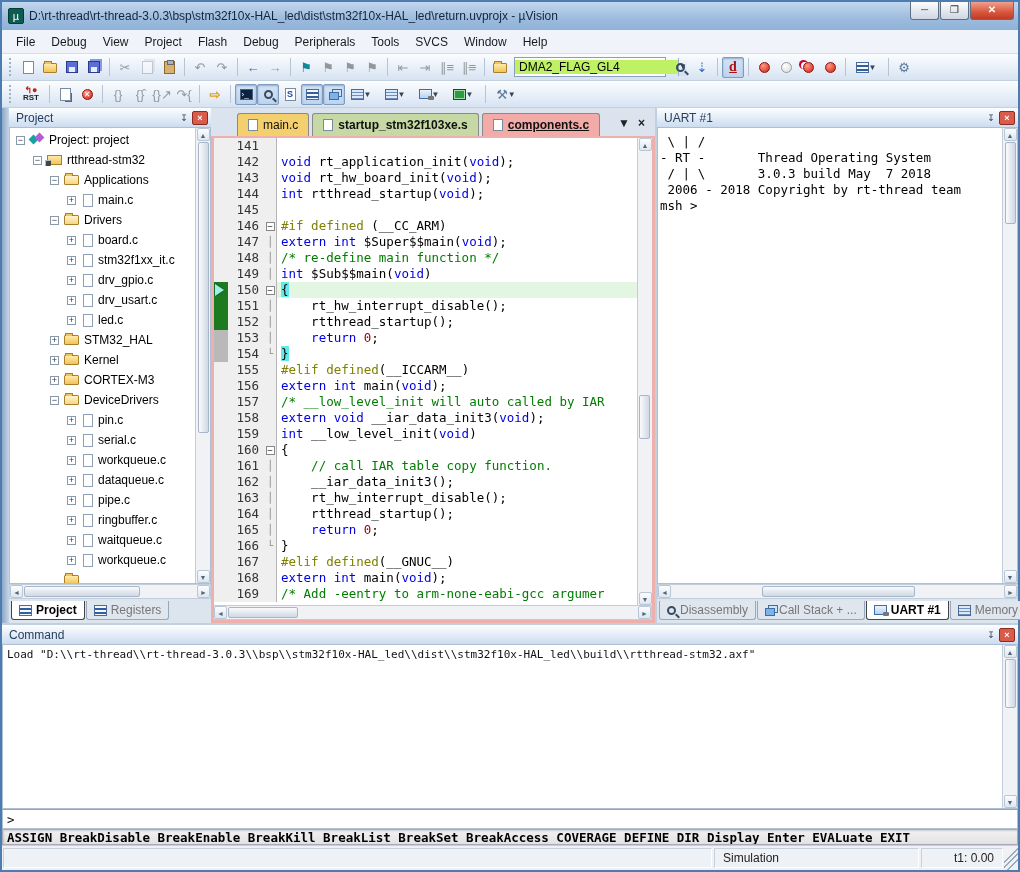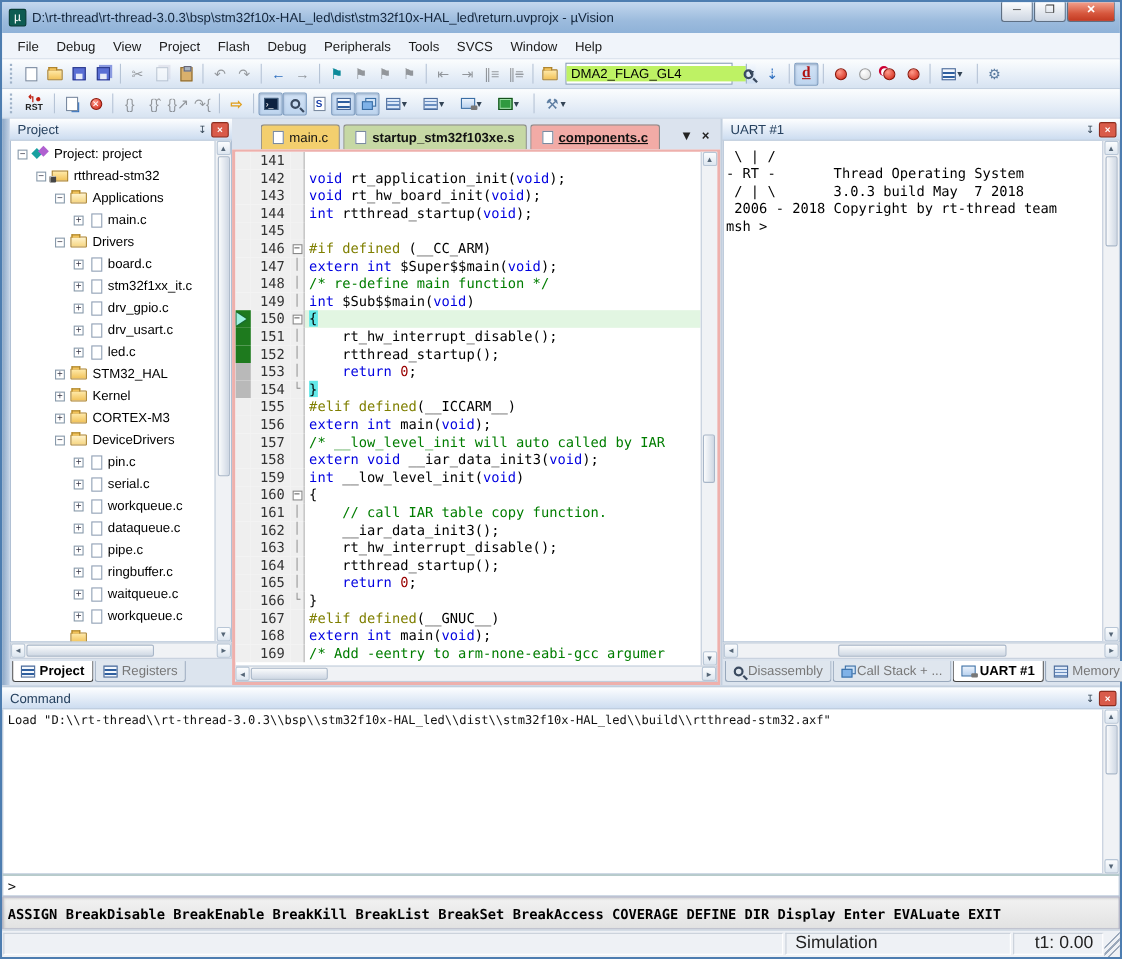--- a/index.html
+++ b/index.html
@@ -125,24 +125,24 @@
   
   .rightcol{width:363px;flex:none;display:flex;flex-direction:column;min-height:0;background:#e4ecf5;border-left:2px solid #c2cfde;}
   .uartwrap{flex:1;display:flex;min-height:0;background:#fff;border:1px solid #b0c0d4;border-top:none;}
   .uartout{flex:1;overflow:hidden;font-family:"DejaVu Sans Mono","Liberation Mono",monospace;font-size:12.5px;line-height:16px;padding:6px 2px 0 2px;white-space:pre;color:#000;}
 
   
   .cmdpanel{height:222px;flex:none;display:flex;flex-direction:column;background:#e4ecf5;border-top:2px solid #c2cfde;}
   .cmdout{flex:1;display:flex;min-height:0;background:#fff;border:1px solid #b0c0d4;border-top:none;}
   .cmdtext{flex:1;font-family:"DejaVu Sans Mono","Liberation Mono",monospace;font-size:11px;padding:3px 4px;white-space:pre;overflow:hidden;}
   .cmdinput{height:20px;flex:none;background:#fff;border:1px solid #b0c0d4;border-top:1px solid #8aa;display:flex;align-items:center;font-family:"DejaVu Sans Mono","Liberation Mono",monospace;font-size:12.5px;padding-left:4px;}
-  .cmdbar{height:30px;flex:none;background:linear-gradient(#f2f2f2,#e2e2e2);border:1px solid #aab;box-shadow:inset 1px 1px 2px rgba(0,0,0,.15);display:flex;align-items:center;padding-left:4px;font-family:"DejaVu Sans Mono","Liberation Mono",monospace;font-weight:bold;font-size:12.5px;color:#000;white-space:nowrap;overflow:hidden;}
-
-  
-  .statusbar{height:25px;flex:none;background:#eef1f5;border-top:1px solid #c5cfdc;display:flex;align-items:stretch;font-size:16px;color:#222;}
+  .cmdbar{height:16px;flex:none;background:linear-gradient(#f2f2f2,#e2e2e2);border:1px solid #aab;box-shadow:inset 1px 1px 2px rgba(0,0,0,.15);display:flex;align-items:center;padding-left:4px;font-family:"DejaVu Sans Mono","Liberation Mono",monospace;font-weight:bold;font-size:12.5px;color:#000;white-space:nowrap;overflow:hidden;}
+
+  
+  .statusbar{height:25px;flex:none;background:#eef1f5;border-top:1px solid #c5cfdc;display:flex;align-items:stretch;font-size:12px;color:#222;}
   .ssec{border:1px solid;border-color:#c8d0da #fff #fff #c8d0da;margin:2px 1px;display:flex;align-items:center;padding:0 8px;}
   .ssec.fill{flex:1;}
   .ssec.sim{width:205px;}
   .ssec.time{width:82px;justify-content:flex-end;}
   .resizegrip{width:14px;background:linear-gradient(135deg,transparent 40%,#9aa8ba 40%,#9aa8ba 45%,transparent 45%,transparent 55%,#9aa8ba 55%,#9aa8ba 60%,transparent 60%,transparent 70%,#9aa8ba 70%,#9aa8ba 75%,transparent 75%);}
 </style>
 </head>
 <body>
 
 <div class="window">

